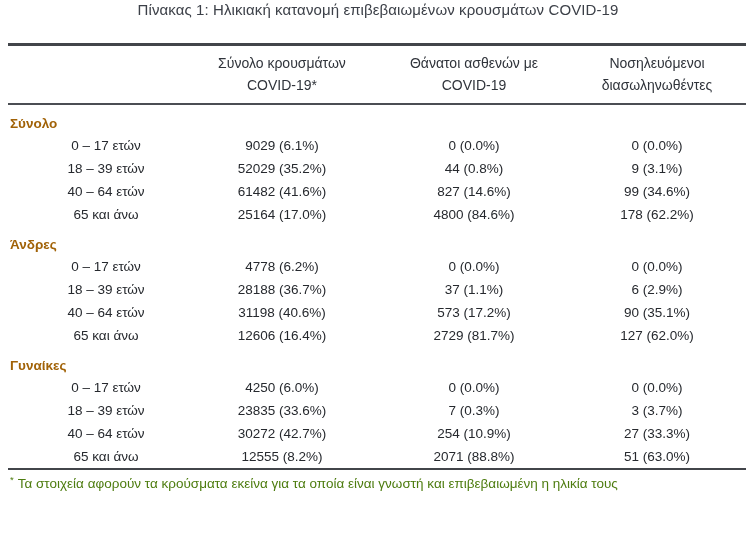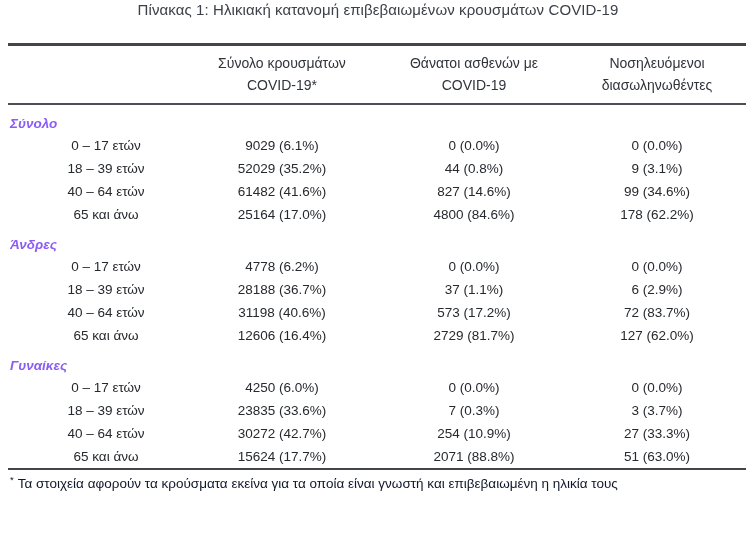--- a/index.html
+++ b/index.html
@@ -19,25 +19,25 @@
   }
   col.c1{width:176px}col.c2{width:196px}col.c3{width:188px}col.c4{width:178px}
   thead th{
     font-weight:normal;font-size:14px;line-height:22px;color:#30343b;
     text-align:center;padding:6px 0 7px 0;border-bottom:2px solid #4b4e53;
   }
   tbody td{font-size:13.5px;color:#26292e;height:23px;padding:0;vertical-align:middle;}
   td.label{text-align:center;padding-left:20px;margin-top:32px;}
   td.num{text-align:center;margin-top:6px;}
   tr.section td{
-    font-weight:bold;color:#8b5cf6;text-align:left;padding-left:2px;
-    padding-top:7px;height:22px;font-style:italic;
+    font-weight:bold;color:#a16207;text-align:left;padding-left:2px;
+    padding-top:7px;height:22px;
   }
   .footnote{
-    margin:5px 0 0 10px;font-size:13.5px;color:#0f172a;line-height:18px;
+    margin:5px 0 0 10px;font-size:13.5px;color:#4d7c0f;line-height:18px;
   }
   .footnote sup{font-size:9.5px;vertical-align:super;line-height:0;margin-right:4px;}
 </style>
 </head>
 <body>
 
 <div class="page">
 
   <div class="title">Πίνακας 1: Ηλικιακή κατανομή επιβεβαιωμένων κρουσμάτων COVID-19</div>
 
@@ -107,21 +107,21 @@
       <tr>
         <td class="label">18 – 39 ετών</td>
         <td class="num">28188 (36.7%)</td>
         <td class="num">37 (1.1%)</td>
         <td class="num">6 (2.9%)</td>
       </tr>
       <tr>
         <td class="label">40 – 64 ετών</td>
         <td class="num">31198 (40.6%)</td>
         <td class="num">573 (17.2%)</td>
-        <td class="num">72 (83.7%)</td>
+        <td class="num">90 (35.1%)</td>
       </tr>
       <tr>
         <td class="label">65 και άνω</td>
         <td class="num">12606 (16.4%)</td>
         <td class="num">2729 (81.7%)</td>
         <td class="num">127 (62.0%)</td>
       </tr>
 
       <tr class="section">
         <td colspan="4">Γυναίκες</td>
@@ -139,21 +139,21 @@
         <td class="num">3 (3.7%)</td>
       </tr>
       <tr>
         <td class="label">40 – 64 ετών</td>
         <td class="num">30272 (42.7%)</td>
         <td class="num">254 (10.9%)</td>
         <td class="num">27 (33.3%)</td>
       </tr>
       <tr>
         <td class="label">65 και άνω</td>
-        <td class="num">15624 (17.7%)</td>
+        <td class="num">12555 (8.2%)</td>
         <td class="num">2071 (88.8%)</td>
         <td class="num">51 (63.0%)</td>
       </tr>
 
     </tbody>
   </table>
 
   <div class="footnote"><sup>*</sup><span>Τα στοιχεία αφορούν τα κρούσματα εκείνα για τα οποία είναι γνωστή και επιβεβαιωμένη η ηλικία τους</span></div>
 
 </div>

